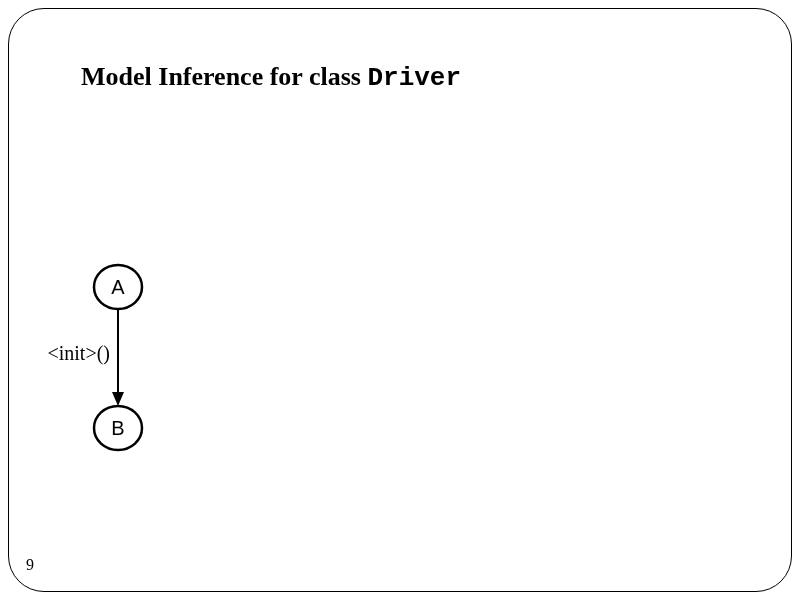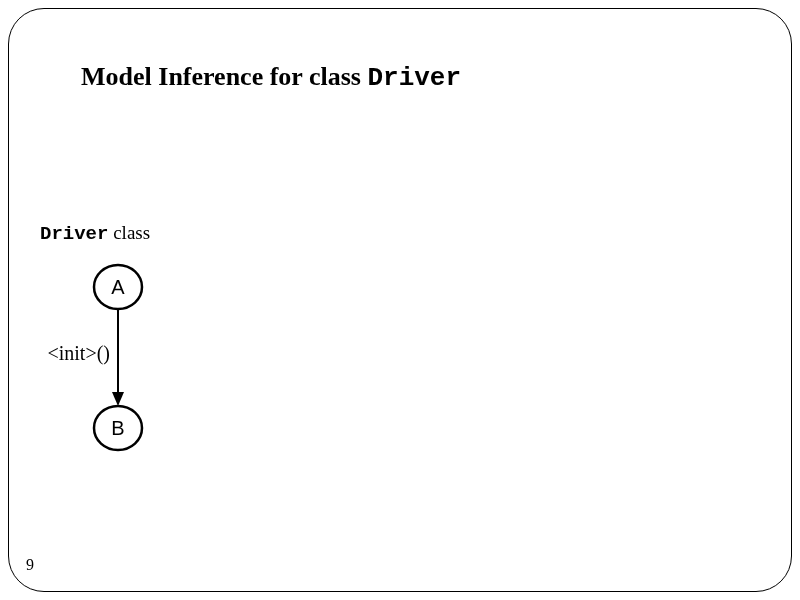--- a/index.html
+++ b/index.html
@@ -79,23 +79,20 @@
 <body>
 
 <div class="slide">
   <div class="frame"></div>
 
   <div class="title">
     <span>Model Inference for class </span><span class="mono">Driver</span>
   </div>
 
 
-  <div class="class-label">
-    <span class="mono">Driver</span><span> class</span>
-  </div>
 
   <div class="diagram">
     <svg width="160" height="210" viewBox="0 0 160 210">
 
       <ellipse cx="78" cy="27" rx="24" ry="22" fill="none" stroke="#000" stroke-width="2.5"></ellipse>
       <text x="78" y="34" text-anchor="middle" font-family="Arial, Helvetica, sans-serif" font-size="20">A</text>
 
       <line x1="78" y1="49" x2="78" y2="134" stroke="#000" stroke-width="2"></line>
       <polygon points="78,146 72,132 84,132" fill="#000"></polygon>
       <text x="70" y="100" text-anchor="end" font-family="Georgia, 'Times New Roman', serif" font-size="20">&lt;init&gt;()</text>

